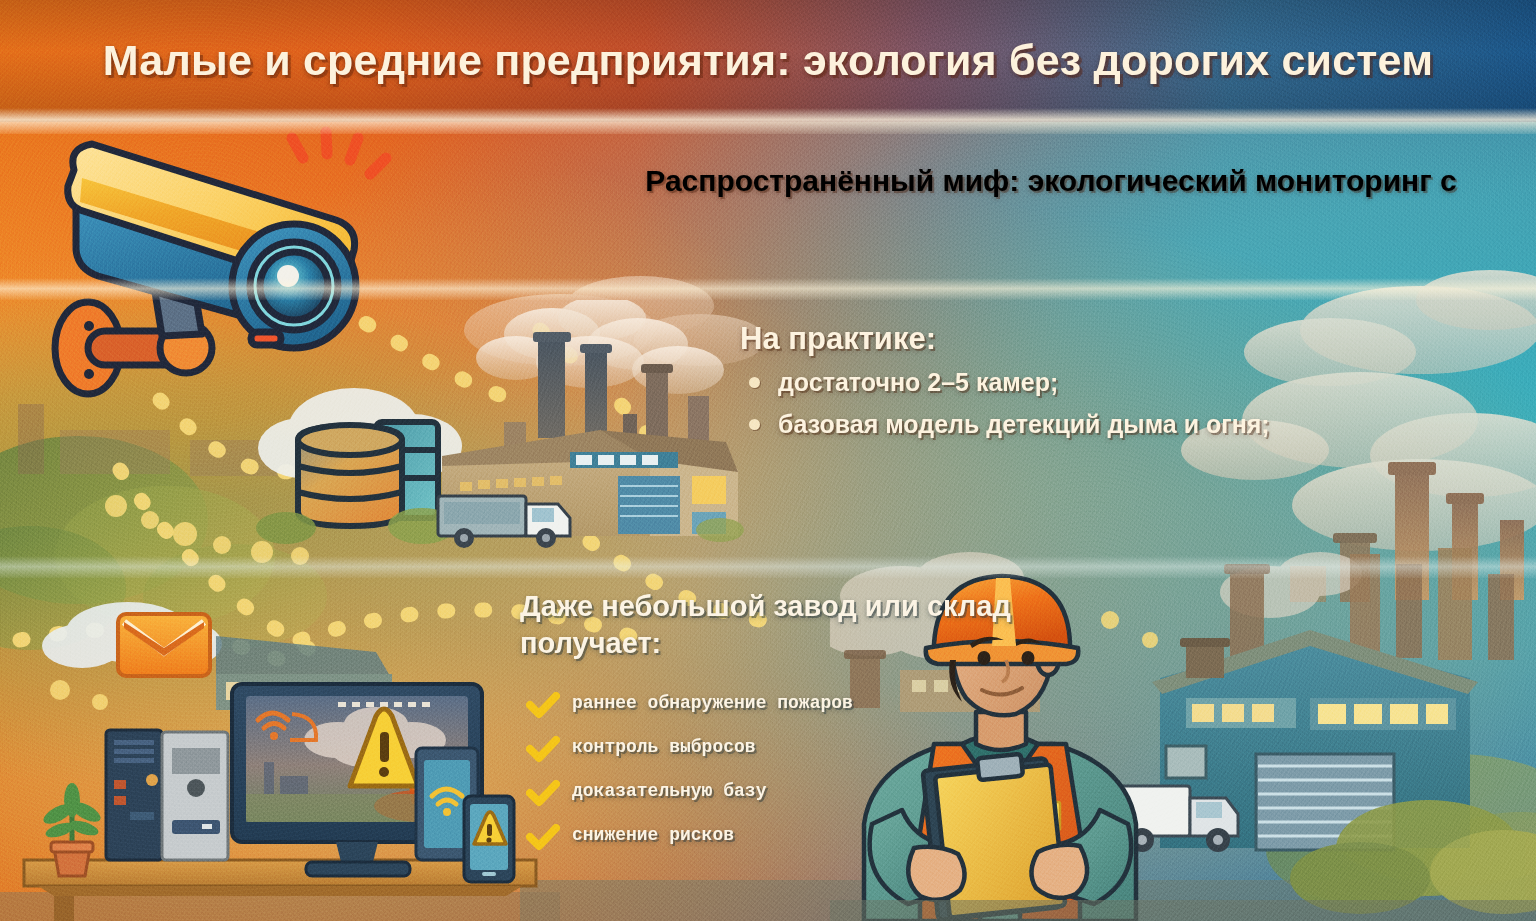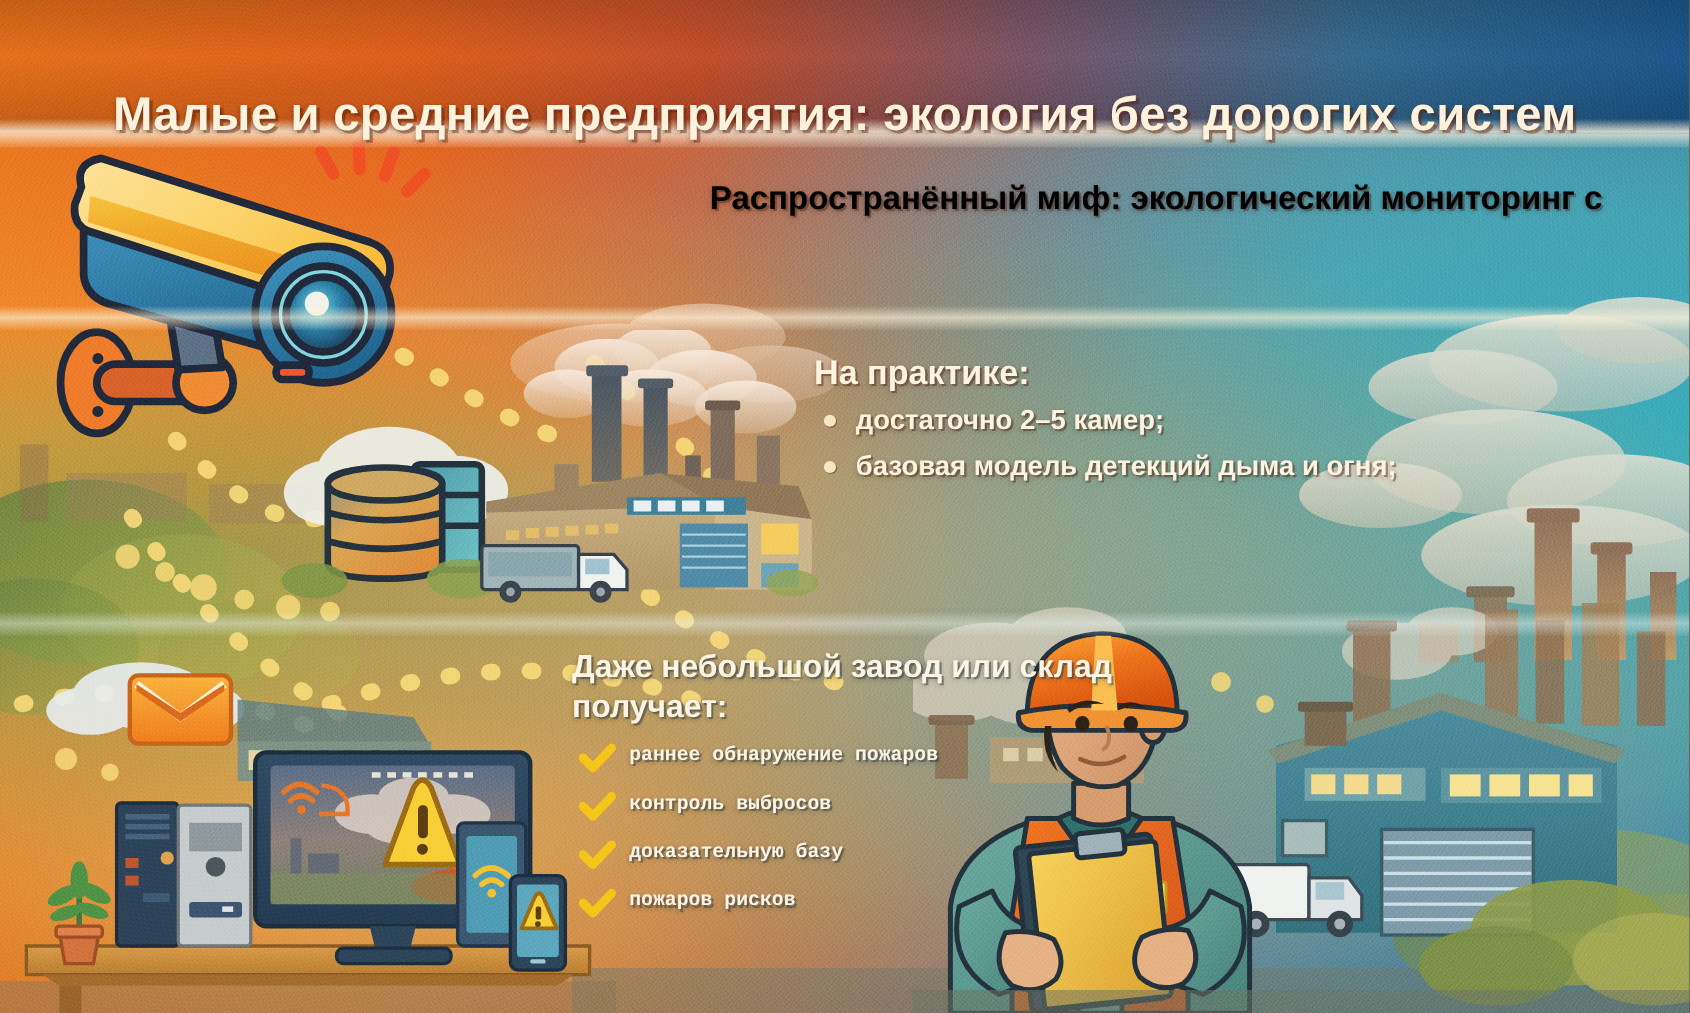--- a/index.html
+++ b/index.html
@@ -70,21 +70,20 @@
     position:absolute;left:0;top:108px;width:100%;height:26px;
     background:linear-gradient(180deg, rgba(255,245,220,.0) 0%, rgba(255,246,224,.78) 45%, rgba(255,240,210,.12) 100%);
   }
   #poster-title{
     position:absolute;left:0;top:36px;width:100%;
     text-align:center;
     font-size:43px;font-weight:bold;letter-spacing:.2px;
     color:#fdf2dc;
     text-shadow:3px 3px 0 rgba(90,32,10,.42), 0 2px 5px rgba(60,20,5,.4);
     white-space:nowrap;
-    margin-top:44px;
   }
 
   
   .divider{
     position:absolute;left:0;width:100%;height:22px;
     background:linear-gradient(180deg, rgba(255,244,216,.0) 0%, rgba(255,246,220,.62) 48%, rgba(255,243,214,.05) 100%);
   }
   #divider-myth{top:278px;}
   #divider-bottom{top:556px;
     background:linear-gradient(180deg, rgba(228,240,238,.0) 0%, rgba(232,243,240,.45) 48%, rgba(228,240,238,.05) 100%);}
@@ -111,21 +110,21 @@
   }
   .practice-list li .dot{
     position:absolute;left:9px;top:9px;width:11px;height:11px;border-radius:50%;
     background:#f6e6c2;box-shadow:1px 1px 0 rgba(70,30,10,.4);
   }
 
   .benefit-block{
     position:absolute;left:520px;top:588px;width:620px;color:#fcf4e4;
     text-shadow:2px 2px 0 rgba(40,55,60,.45), 0 2px 5px rgba(25,40,45,.38);
   }
-  .benefit-head{font-size:29px;font-weight:bold;line-height:1.28;margin-bottom:16px;}
+  .benefit-head{font-size:29px;font-weight:bold;line-height:1.28;margin-bottom:32px;}
   .benefit-list{list-style:none;margin:0;padding:0;}
   .benefit-list li{
     position:relative;padding-left:52px;font-size:18px;font-weight:bold;
     margin-bottom:24px;line-height:1.1;white-space:nowrap;font-family:Liberation Mono, monospace;
   }
   .check{
     position:absolute;left:6px;top:-2px;width:34px;height:28px;
   }
 
   
@@ -799,21 +798,21 @@
       <li>
         <svg class="check" viewBox="0 0 34 28">
           <path d="M4 13 L13 22 L30 4" fill="none" stroke="#f5c518" stroke-width="8" stroke-linecap="round" stroke-linejoin="round"></path>
         </svg>
         <span>доказательную базу</span>
       </li>
       <li>
         <svg class="check" viewBox="0 0 34 28">
           <path d="M4 13 L13 22 L30 4" fill="none" stroke="#f5c518" stroke-width="8" stroke-linecap="round" stroke-linejoin="round"></path>
         </svg>
-        <span>пожаров рисков</span>
+        <span>снижение рисков</span>
       </li>
     </ul>
   </div>
 
   <div class="layer" id="grain"></div>
   <div class="layer" id="grain2"></div>
 
 </div>
 
 </body></html>

